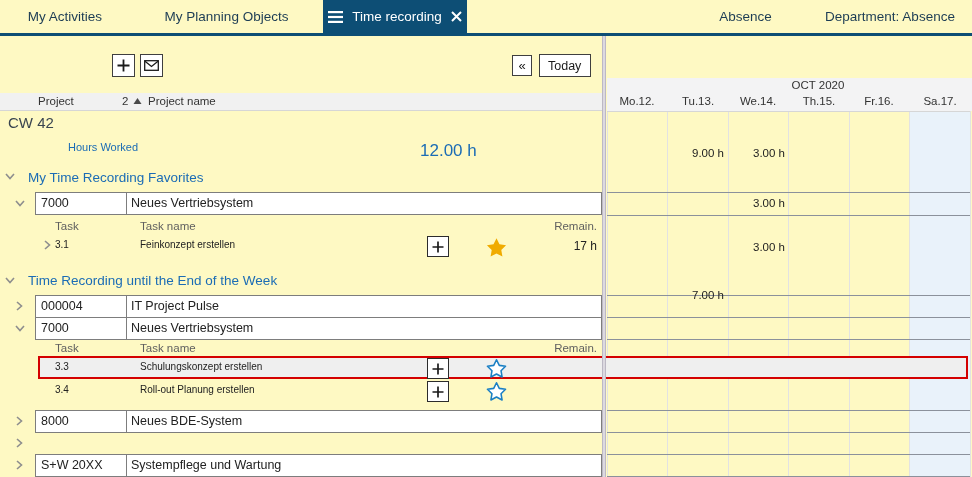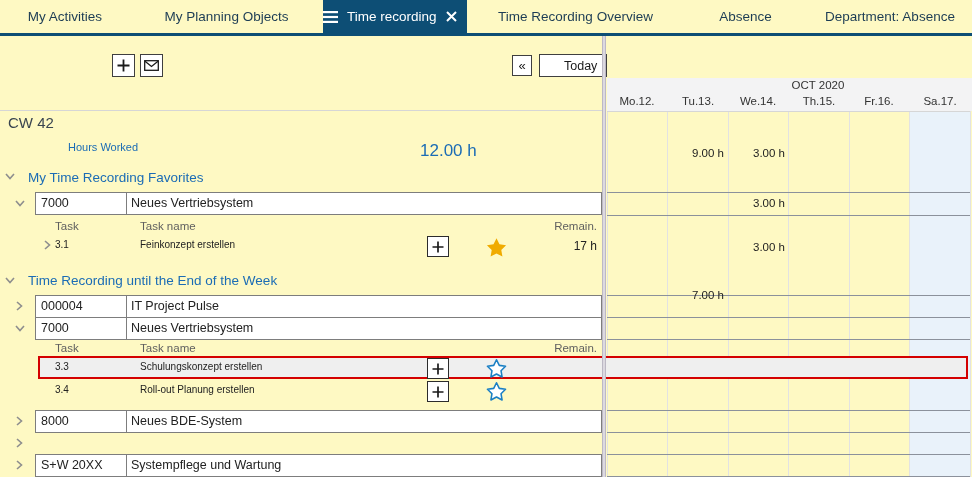--- a/index.html
+++ b/index.html
@@ -3,21 +3,21 @@
 <meta charset="utf-8">
 <style>
   html,body{margin:0;padding:0;background:#fff;}
   #app{position:relative;width:972px;height:477px;background:#fef9c3;overflow:hidden;
        font-family:"Liberation Sans",sans-serif;color:#222;}
   .abs{position:absolute;}
   
   .tab{position:absolute;top:0;height:33px;display:flex;align-items:center;justify-content:center;
        font-size:13.5px;color:#1c3c54;cursor:pointer;}
   .tab-active{position:absolute;top:0;height:33px;background:#0d4e75;color:#fff;display:flex;
-       align-items:center;justify-content:flex-start;gap:9px;font-size:13.5px;}
+       align-items:center;justify-content:center;gap:9px;font-size:13.5px;}
   .tab-underline{position:absolute;left:0;top:33px;width:972px;height:3px;background:#0d4e75;}
   
   .btn{position:absolute;border:1.5px solid #3f3f3f;background:#fff;display:flex;align-items:center;
        justify-content:center;font-size:12.5px;color:#1a1a1a;cursor:pointer;box-sizing:border-box;}
   
   .hdr-left{position:absolute;left:0;top:93px;width:602px;height:17px;background:#f1f1f1;
        font-size:11.5px;color:#333;}
   .hdr-right{position:absolute;left:607px;top:78px;width:365px;height:33px;background:#f3f3f4;
        font-size:11.5px;color:#333;}
   .dayname{position:absolute;top:1px;width:60px;text-align:center;}
@@ -61,23 +61,20 @@
     <svg width="15" height="12" viewBox="0 0 15 12">
       <rect x="0" y="0" width="15" height="2.2" fill="#fff"></rect>
       <rect x="0" y="4.9" width="15" height="2.2" fill="#fff"></rect>
       <rect x="0" y="9.8" width="15" height="2.2" fill="#fff"></rect>
     </svg>
     <span>Time recording</span>
     <svg width="11" height="11" viewBox="0 0 11 11">
       <path d="M1 1 L10 10 M10 1 L1 10" stroke="#fff" stroke-width="2" fill="none"></path>
     </svg>
   </div>
-  <div class="tab" style="left:468px;width:215px;">
-    <span>Time Recording Overview</span>
-  </div>
   <div class="tab" style="left:683px;width:125px;">
     <span>Absence</span>
   </div>
   <div class="tab" style="left:808px;width:164px;text-align:right;">
     <span>Department: Absence</span>
   </div>
   <div class="tab-underline"></div>
 
   <div class="btn" style="left:112px;top:54px;width:23px;height:23px;">
     <svg width="13" height="13" viewBox="0 0 13 13">
@@ -86,34 +83,44 @@
   </div>
   <div class="btn" style="left:140px;top:54px;width:23px;height:23px;">
     <svg width="15" height="11" viewBox="0 0 15 11">
       <rect x="0.7" y="0.7" width="13.6" height="9.6" fill="none" stroke="#1a1a1a" stroke-width="1.3"></rect>
       <path d="M1 1.2 L7.5 6.5 L14 1.2" fill="none" stroke="#1a1a1a" stroke-width="1.3"></path>
     </svg>
   </div>
   <div class="btn" style="left:512px;top:55px;width:20px;height:21px;font-size:13px;">
     <span>«</span>
   </div>
-  <div class="btn" style="left:539px;top:54px;width:68px;height:23px;justify-content:flex-start;padding-left:24px;">
+  <div class="btn" style="left:539px;top:54px;width:52px;height:23px;justify-content:flex-start;padding-left:8px;">
     <span>Today</span>
   </div>
 
   <div class="hdr-right">
     <div class="abs" style="left:151px;top:1px;width:120px;text-align:center;">OCT 2020</div>
     <div class="dayname" style="left:0px;top:17px;">Mo.12.</div>
     <div class="dayname" style="left:61px;top:17px;">Tu.13.</div>
     <div class="dayname" style="left:121px;top:17px;">We.14.</div>
     <div class="dayname" style="left:182px;top:17px;">Th.15.</div>
     <div class="dayname" style="left:242px;top:17px;">Fr.16.</div>
     <div class="dayname" style="left:303px;top:17px;">Sa.17.</div>
   </div>
 
+  <div class="hdr-left">
+    <span class="abs" style="left:38px;top:2px;">Project</span>
+    <span class="abs" style="left:122px;top:2px;">
+      <span>2</span>
+      <svg width="9" height="8" viewBox="0 0 9 8" style="margin-left:1px;">
+        <polygon points="4.5,1 8.5,7 0.5,7" fill="#4a4a4a"></polygon>
+      </svg>
+    </span>
+    <span class="abs" style="left:148px;top:2px;">Project name</span>
+  </div>
 
   <div class="sacol"></div>
   <div class="vline" style="left:607px;"></div>
   <div class="vline" style="left:667px;"></div>
   <div class="vline" style="left:728px;"></div>
   <div class="vline" style="left:788px;"></div>
   <div class="vline" style="left:849px;"></div>
   <div class="vline" style="left:909px;"></div>
   <div class="vline" style="left:970px;"></div>
   <div class="hairline" style="left:0;top:110px;width:602px;"></div>

